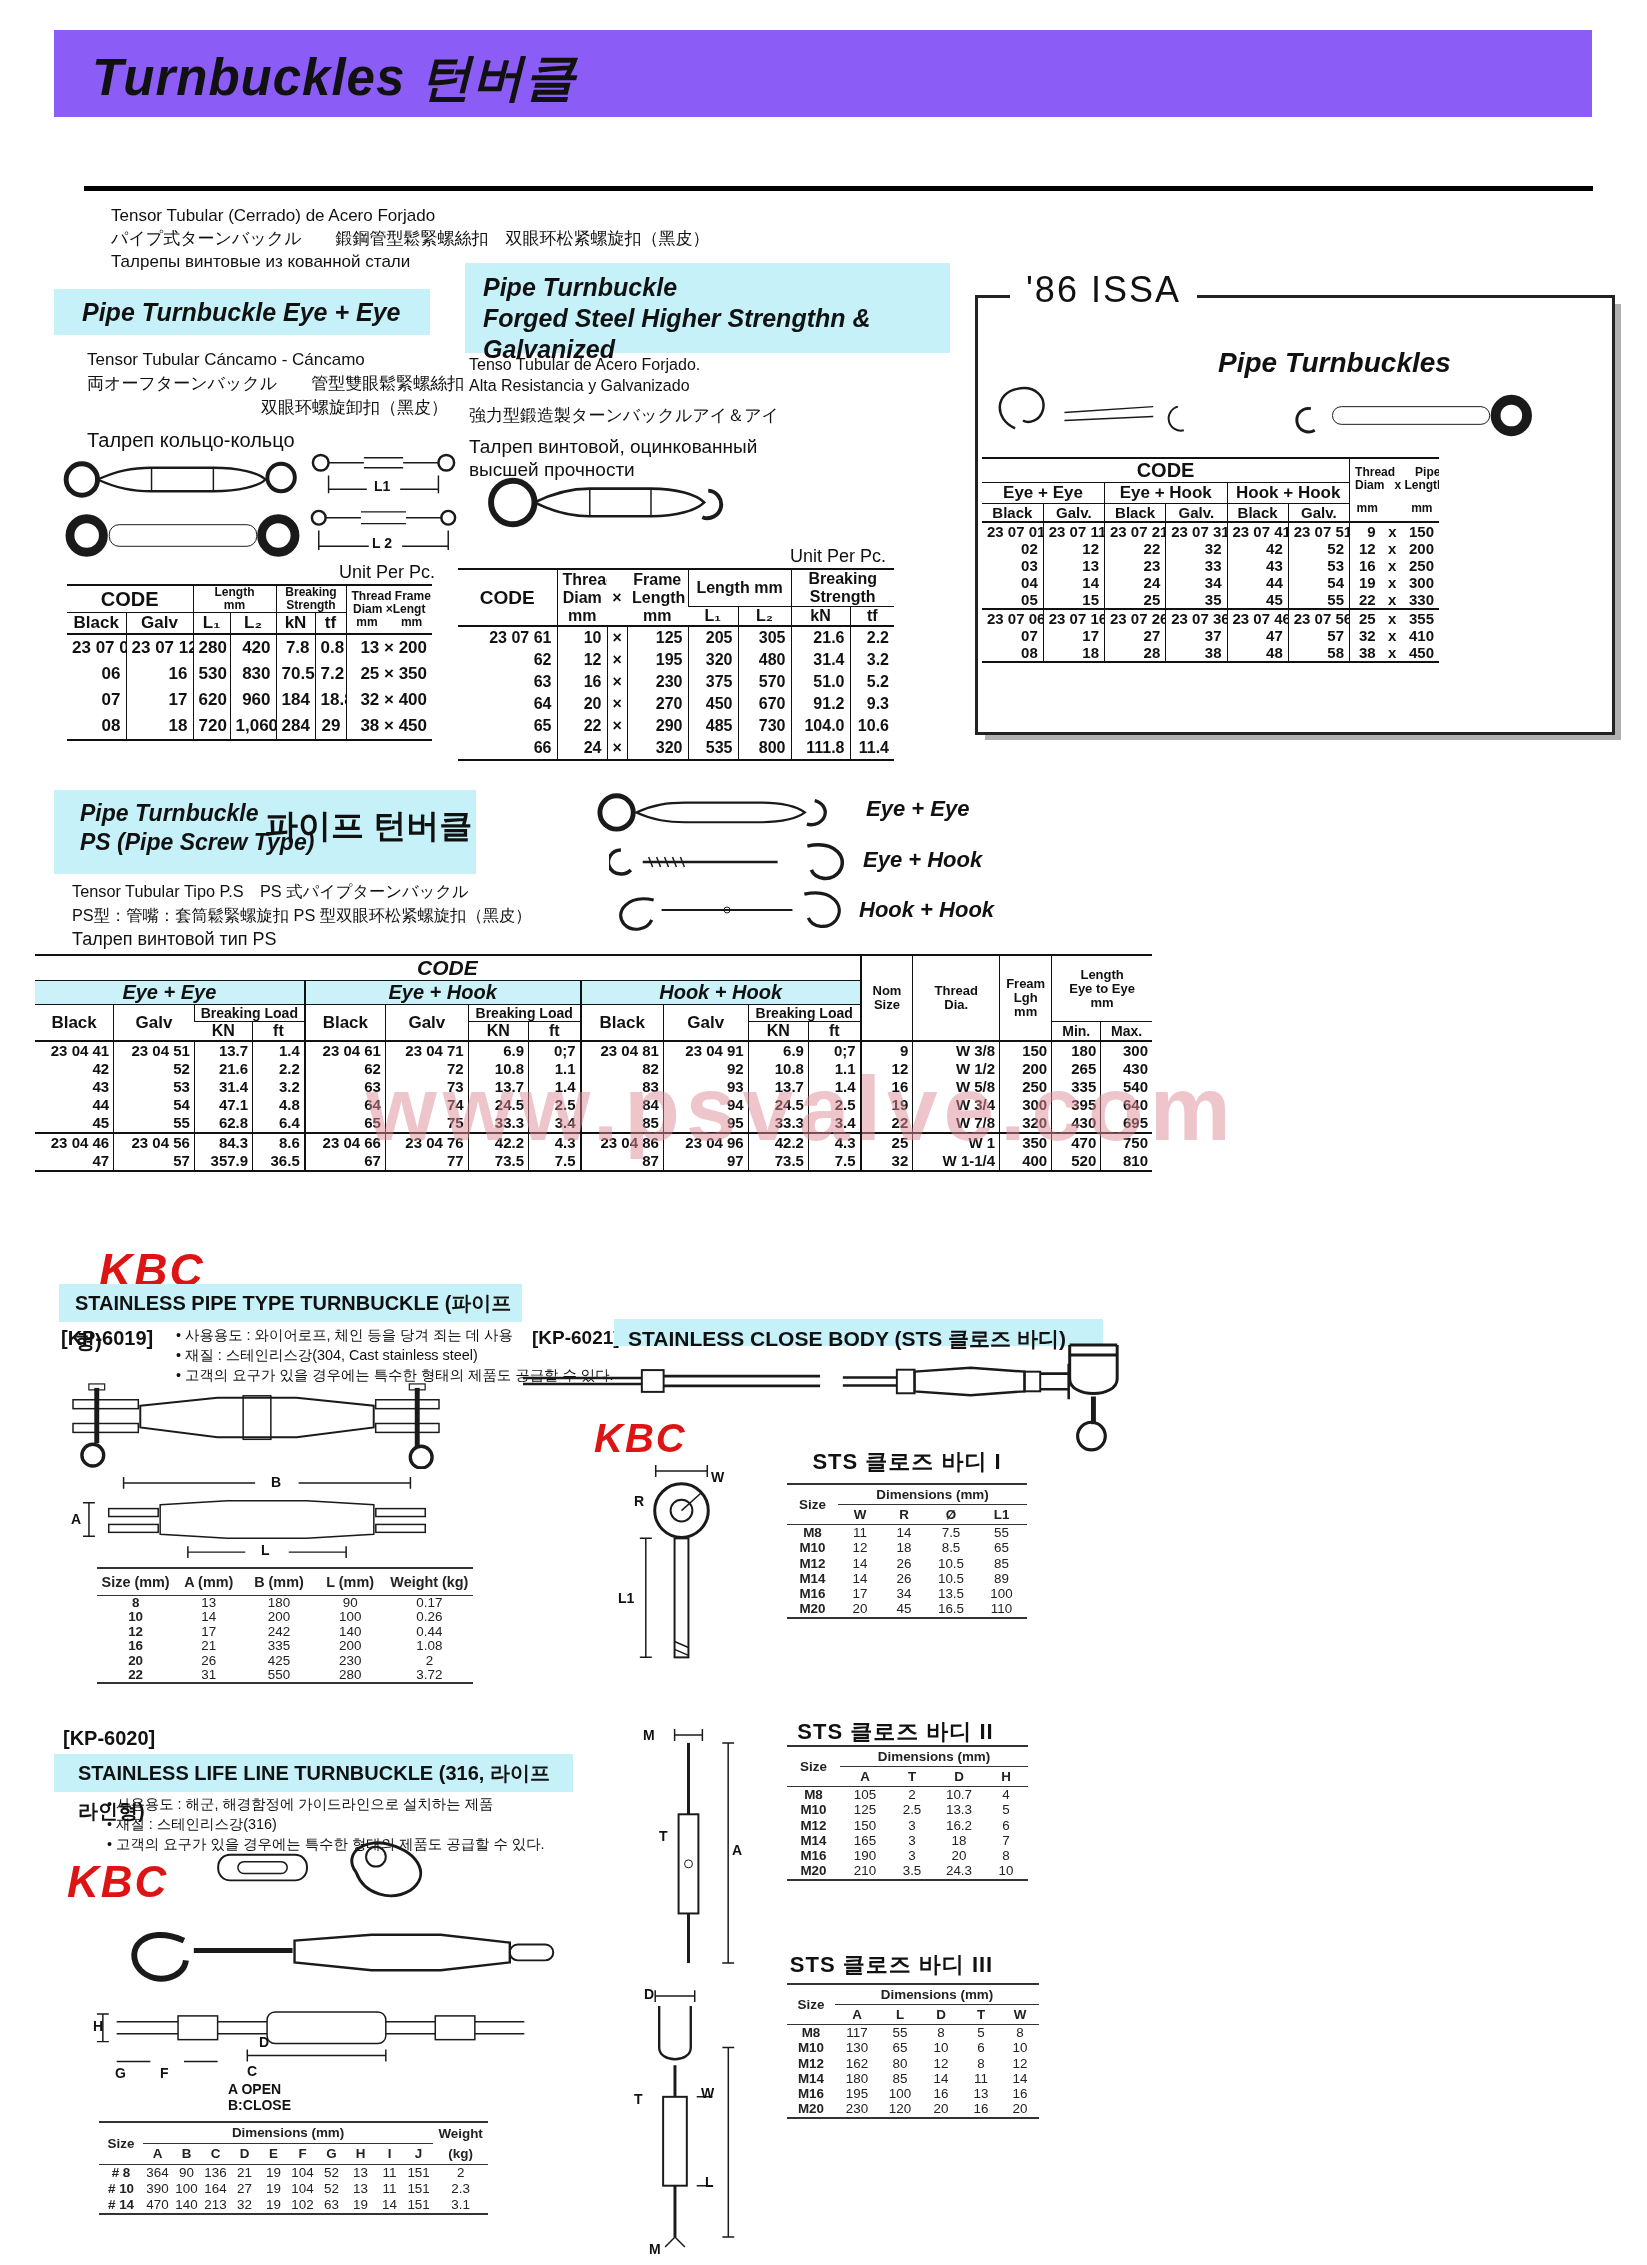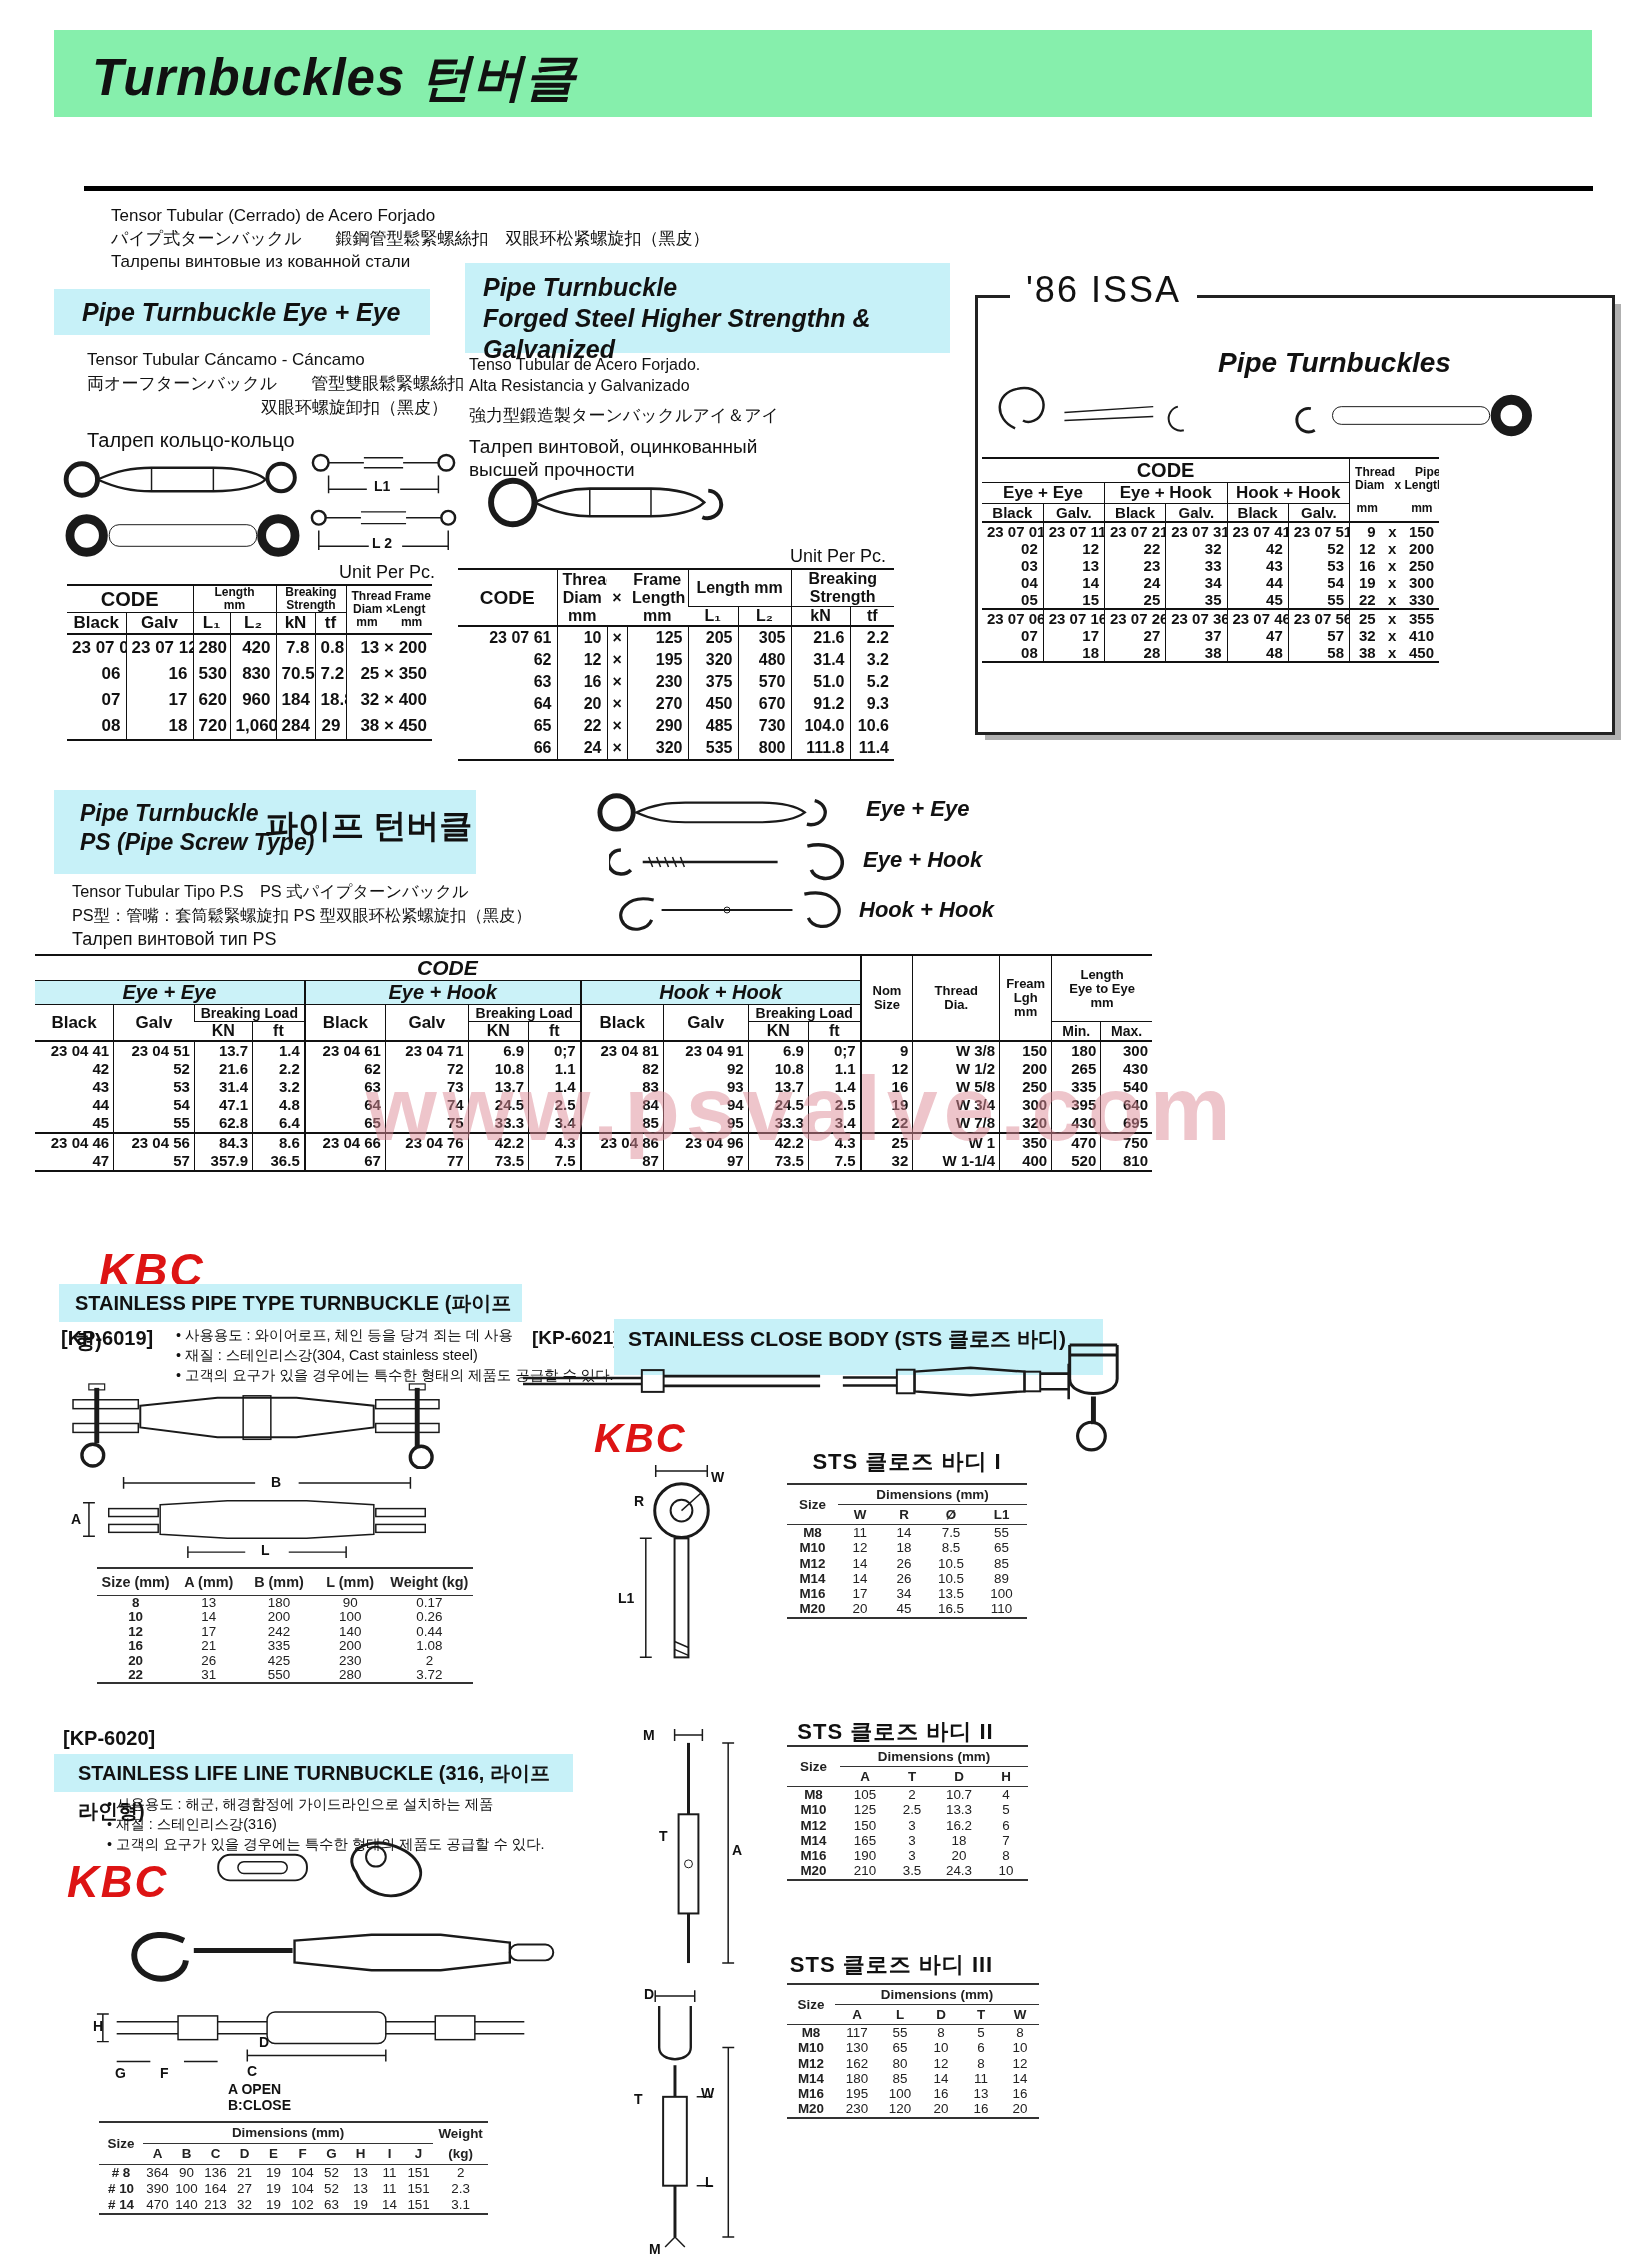--- a/index.html
+++ b/index.html
@@ -1,21 +1,21 @@
 <!DOCTYPE html>
 <html><head>
 <meta charset="utf-8">
 <style>
   html,body{margin:0;padding:0;background:#e8e8e8;}
   #page{position:relative;width:1647px;height:2265px;background:#fff;overflow:hidden;
         font-family:"Liberation Sans","DejaVu Sans",sans-serif;color:#111;}
   .abs{position:absolute;}
   .i{font-style:italic;font-weight:bold;}
   
-  #banner{left:54px;top:30px;width:1538px;height:87px;background:#86efac;}
+  #banner{left:54px;top:30px;width:1538px;height:87px;background:#8b5cf6;}
   #banner .t{padding:14px 0 0 38px;font-size:51px;font-style:italic;font-weight:bold;letter-spacing:1px;}
   #sec-head{left:54px;top:131px;width:1538px;height:55px;
             background:linear-gradient(90deg,#9febf3 0%,#c9f4f9 55%,#ecfcfe 100%);}
   #sec-head .t{padding:8px 0 0 30px;font-size:35px;}
   #sec-rule{left:84px;top:186px;width:1509px;height:5px;background:#000;}
   #sec-langs{left:111px;top:204px;font-size:17px;line-height:23px;}
   
   .cyan-box{background:#c7f1f8;}
   #ee-head{left:54px;top:289px;width:348px;height:46px;font-size:25px;line-height:46px;padding-left:28px;}
   #ee-langs{left:87px;top:348px;font-size:17px;line-height:24px;}
@@ -90,21 +90,21 @@
   #kp6020-bullets{left:107px;top:1794px;width:465px;font-size:14.4px;line-height:20px;}
   #kbc2{left:67px;top:1857px;font-size:44px;}
   #kp6020-art1{left:208px;top:1837px;width:257px;height:69px;}
   #kp6020-art2{left:114px;top:1911px;width:446px;height:79px;}
   #kp6020-diag{left:89px;top:1992px;width:465px;height:123px;font-size:12.4px;font-weight:bold;}
   #t-6020{left:99px;top:2121px;width:386px;font-size:13.4px;}
   #t-6020 th{line-height:20px;font-size:13.4px;}
   #t-6020 td{line-height:16px;}
   
   #kp6021-code{left:532px;top:1327px;font-size:19px;font-weight:bold;}
-  #kp6021-head{left:614px;top:1319px;width:475px;height:56px;font-size:21px;line-height:40px;padding-left:14px;font-weight:bold;}
+  #kp6021-head{left:614px;top:1319px;width:475px;height:27px;font-size:21px;line-height:40px;padding-left:14px;font-weight:bold;}
   #rod1{left:523px;top:1360px;width:307px;height:40px;}
   #rod2{left:842px;top:1354px;width:257px;height:54px;}
   #clevis{left:1040px;top:1339px;width:94px;height:114px;}
   #kbc3{left:594px;top:1416px;font-size:40px;}
   .sts-title{font-size:22px;letter-spacing:1px;font-weight:bold;text-align:center;}
   #sts1-title{left:787px;top:1447px;width:240px;}
   #t-sts1{left:787px;top:1483px;width:240px;}
   #sts2-title{left:762px;top:1717px;width:267px;}
   #t-sts2{left:787px;top:1745px;width:240px;}
   #sts3-title{left:767px;top:1950px;width:249px;}

